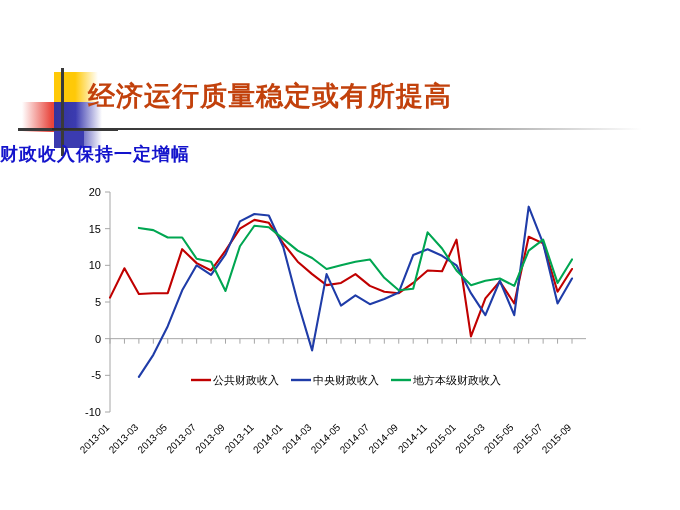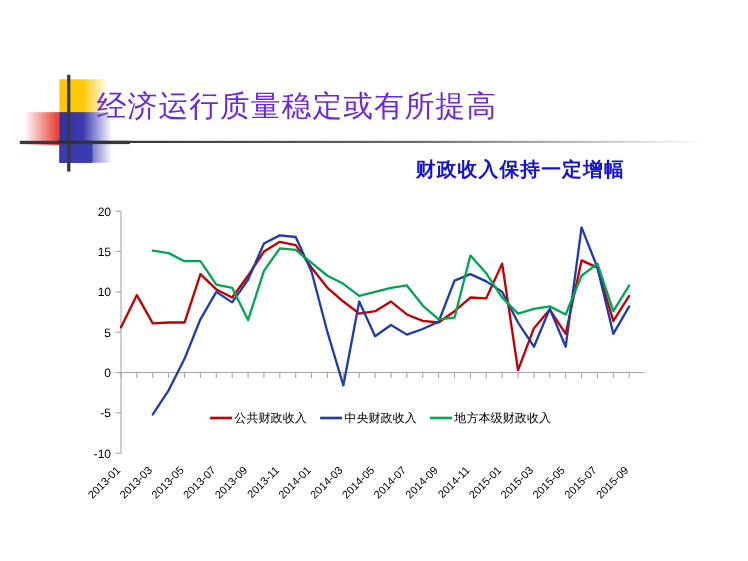--- a/index.html
+++ b/index.html
@@ -19,28 +19,28 @@
     background:linear-gradient(to left,#E8453C 0%,#E8453C 38%,#ffffff 100%);}
   #deco .blue{left:36px;top:34px;width:48px;height:46px;
     background:linear-gradient(to right,#33339B 0%,#3B3BB0 45%,#ffffff 100%);}
   #deco .blue2{left:36px;top:62px;width:30px;height:18px;background:#3B3BB0;}
   #deco .vline{left:43px;top:0;width:2.5px;height:88px;background:#3a3a3a;}
   #deco .hline{left:0;top:60px;width:100px;height:2.5px;background:#3a3a3a;}
   
   #title{
     position:absolute;left:88px;top:78px;width:560px;
     font-family:"Liberation Serif", serif;
-    font-size:27px;color:#6d28d9;letter-spacing:1px;white-space:nowrap;
+    font-size:27px;color:#c2410c;letter-spacing:1px;white-space:nowrap;font-weight:bold;
   }
   #title-rule{
     position:absolute;left:52px;top:128px;width:590px;height:2px;
     background:linear-gradient(to right,#2b2b2b 0%,#6b6b6b 55%,#ffffff 100%);
   }
   #subtitle{
-    position:absolute;left:0;top:142px;width:568px;text-align:right;
+    position:absolute;left:0;top:142px;width:568px;text-align:left;
     font-size:18px;font-weight:bold;color:#1414CC;letter-spacing:1px;
   }
   
   #chart{position:absolute;left:0;top:180px;width:680px;height:330px;}
   #chart svg{display:block;}
   .ylab{font-size:11px;fill:#000000;font-family:"Liberation Sans",sans-serif;}
   .xlab{font-size:10px;fill:#000000;font-family:"Liberation Sans",sans-serif;}
   .axisline{stroke:#a6a6a6;stroke-width:1;}
   .tick{stroke:#a6a6a6;stroke-width:1;}
   .serie{fill:none;stroke-width:2.1;stroke-linejoin:round;stroke-linecap:round;}

